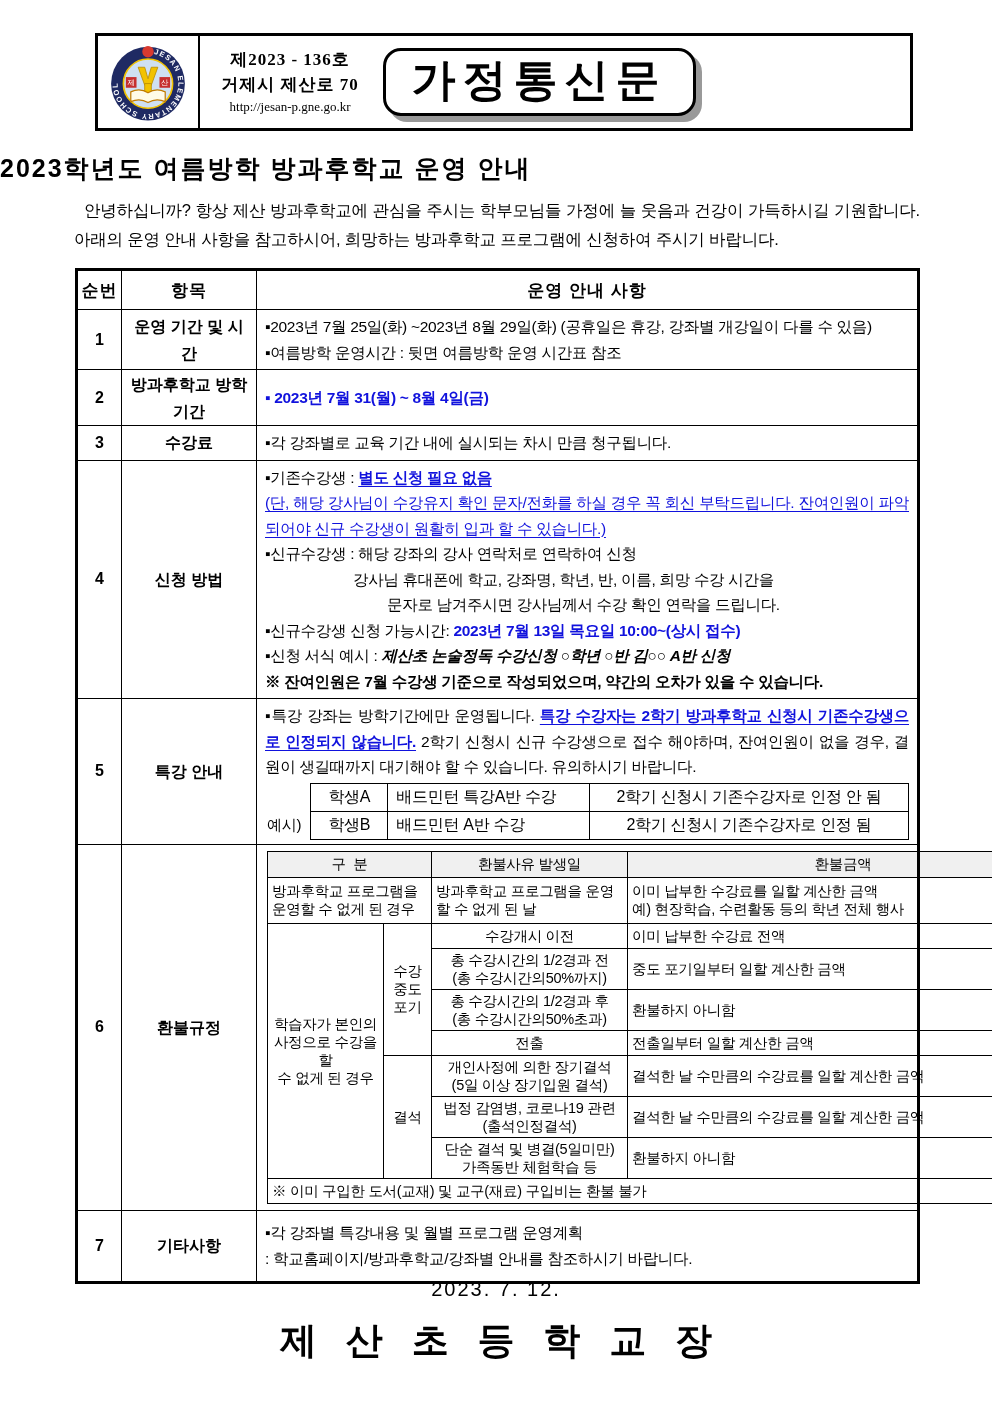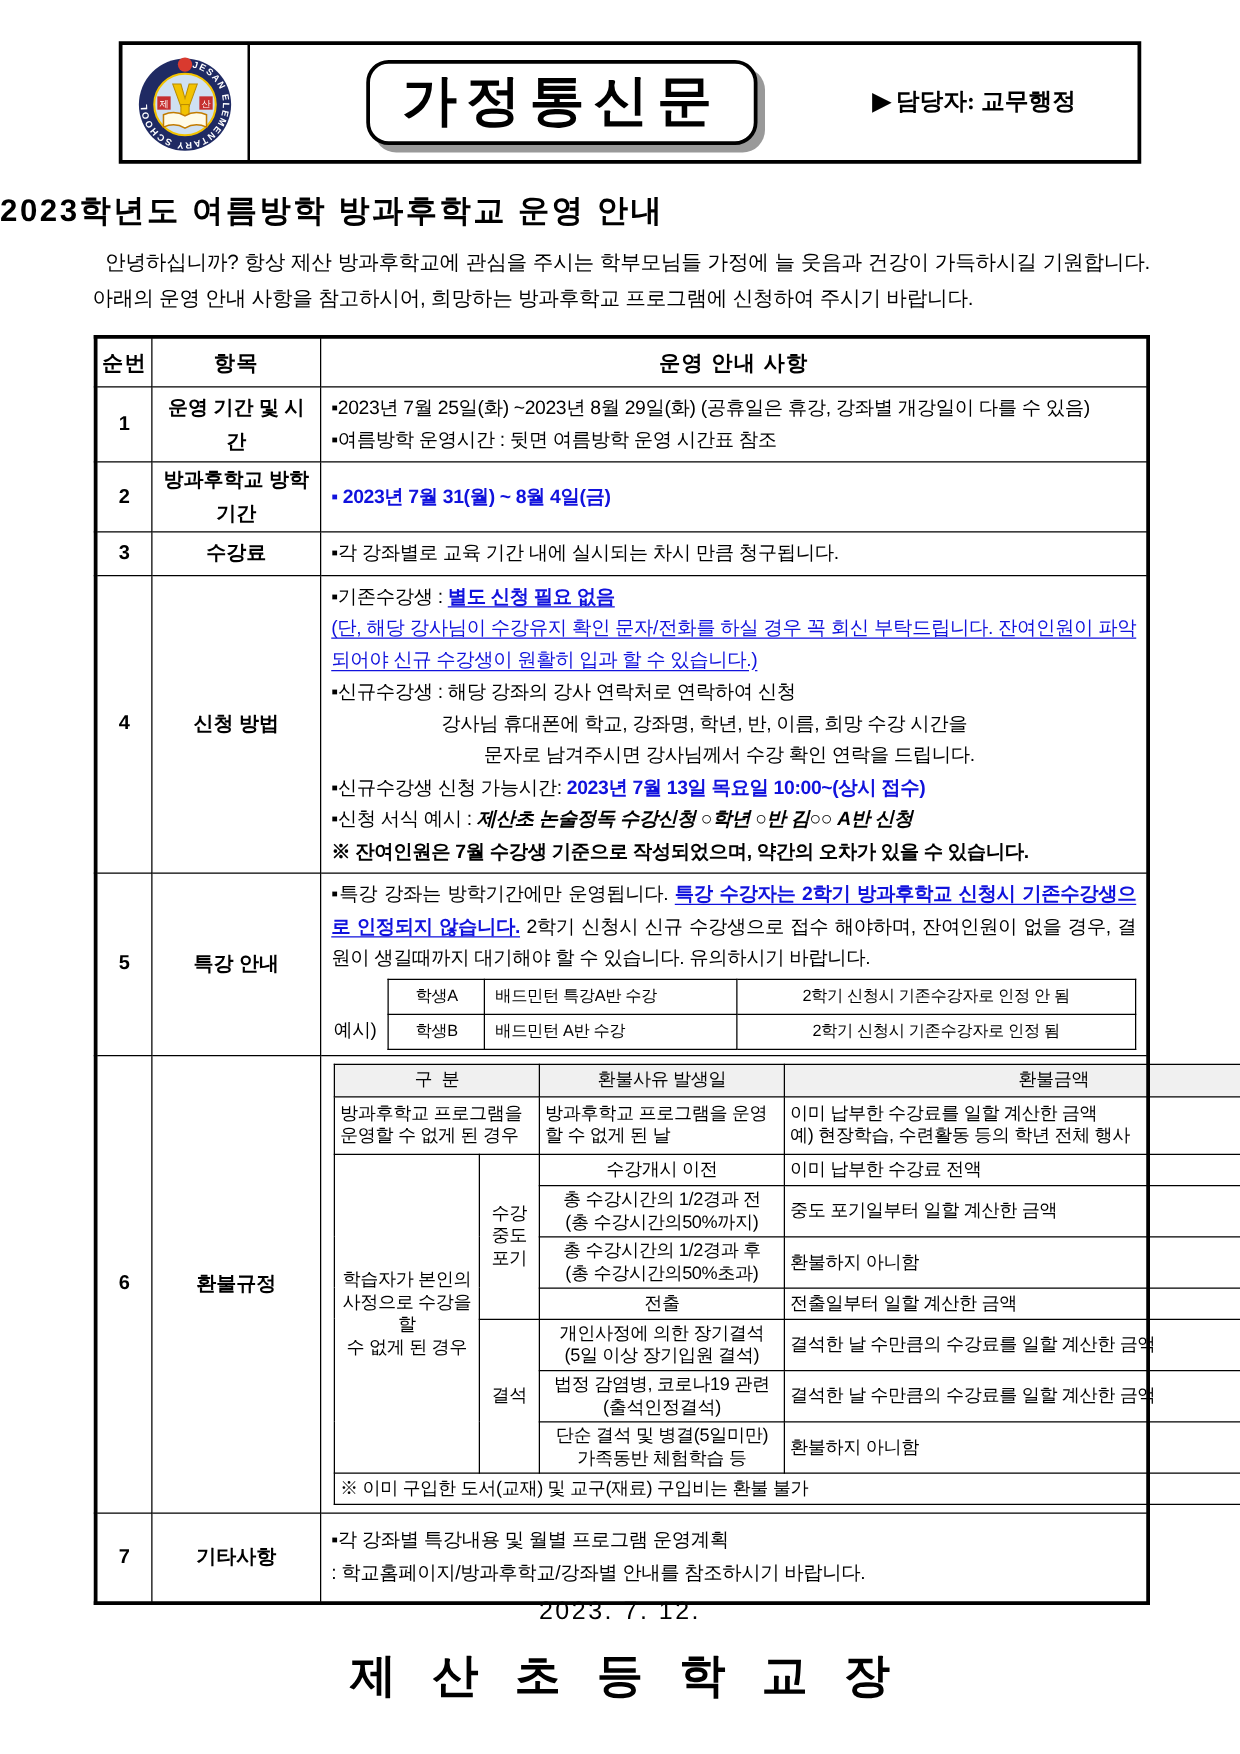--- a/index.html
+++ b/index.html
@@ -51,21 +51,21 @@
   .bold { font-weight: bold; }
   .u { text-decoration: underline; text-underline-offset: 3px; }
   .ital { font-style: italic; }
   .ind-a { padding-left: 88px; }
   .ind-b { padding-left: 122px; }
   .just { text-align: justify; }
 
   
   .example-wrap { display: flex; align-items: flex-end; margin-top: 3px; }
   .example-label { font-size: 15px; line-height: 30px; width: 46px; text-align: left; padding-left: 2px; }
-  table.example { border-collapse: collapse; font-size: 13px; }
+  table.example { border-collapse: collapse; font-size: 16px; }
   .example td { border: 1.5px solid #000; height: 28px; padding: 0 8px; }
   .ex-c1 { width: 78px; text-align: center; padding: 0 2px; }
   .ex-c2 { width: 205px; }
   .ex-c3 { width: 325px; text-align: center; }
 
   
   table.refund { border-collapse: collapse; margin: 2px 0 2px 2px; width: 792px; font-size: 14.5px; table-layout: fixed; }
   .refund th, .refund td { border: 1.5px solid #000; line-height: 18px; padding: 2px 4px; vertical-align: middle; }
   .refund th { background: #f0f0f0; font-weight: normal; text-align: center; white-space: pre; height: 26px; }
   .refund td { white-space: pre-line; }
@@ -98,29 +98,31 @@
         <polygon points="38,32 46,32 50,46 54,32 62,32 54,54 46,54" fill="#f2c200" stroke="#b98c00" stroke-width="1"></polygon>
         <rect x="46" y="52" width="8" height="14" fill="#f2c200" stroke="#b98c00" stroke-width="1"></rect>
         <path d="M29 62 Q40 57 50 63 Q60 57 71 62 L71 74 Q60 69 50 75 Q40 69 29 74 Z" fill="#fffbe8" stroke="#c27b00" stroke-width="1.5"></path>
         <rect x="23" y="44" width="13" height="13" fill="#c62f2f"></rect>
         <text x="29.5" y="54" font-size="9" fill="#ffffff" text-anchor="middle">제</text>
         <rect x="64" y="44" width="13" height="13" fill="#c62f2f"></rect>
         <text x="70.5" y="54" font-size="9" fill="#ffffff" text-anchor="middle">산</text>
       </svg>
     </div>
     <div class="mast-divider"></div>
+    <div class="info-cell">
+      <div class="info-docno">제2023 - 136호</div>
+      <div class="info-address">거제시 제산로 70</div>
+      <div class="info-url">http://jesan-p.gne.go.kr</div>
+    </div>
     <div class="titlebox-cell">
       <div class="title-box">
         <span>가정통신문</span>
       </div>
     </div>
     <div class="contact-cell">
-      <div>
-        <span class="glyph">▶</span><span>담당자: 교무행정</span>
-      </div>
     </div>
   </div>
 
   <div class="doc-title">2023학년도 여름방학 방과후학교 운영 안내</div>
 
   <p class="intro">안녕하십니까? 항상 제산 방과후학교에 관심을 주시는 학부모님들 가정에 늘 웃음과 건강이 가득하시길 기원합니다. 아래의 운영 안내 사항을 참고하시어, 희망하는 방과후학교 프로그램에 신청하여 주시기 바랍니다.</p>
 
   <table class="main">
     <colgroup>
         <col style="width:45px">

